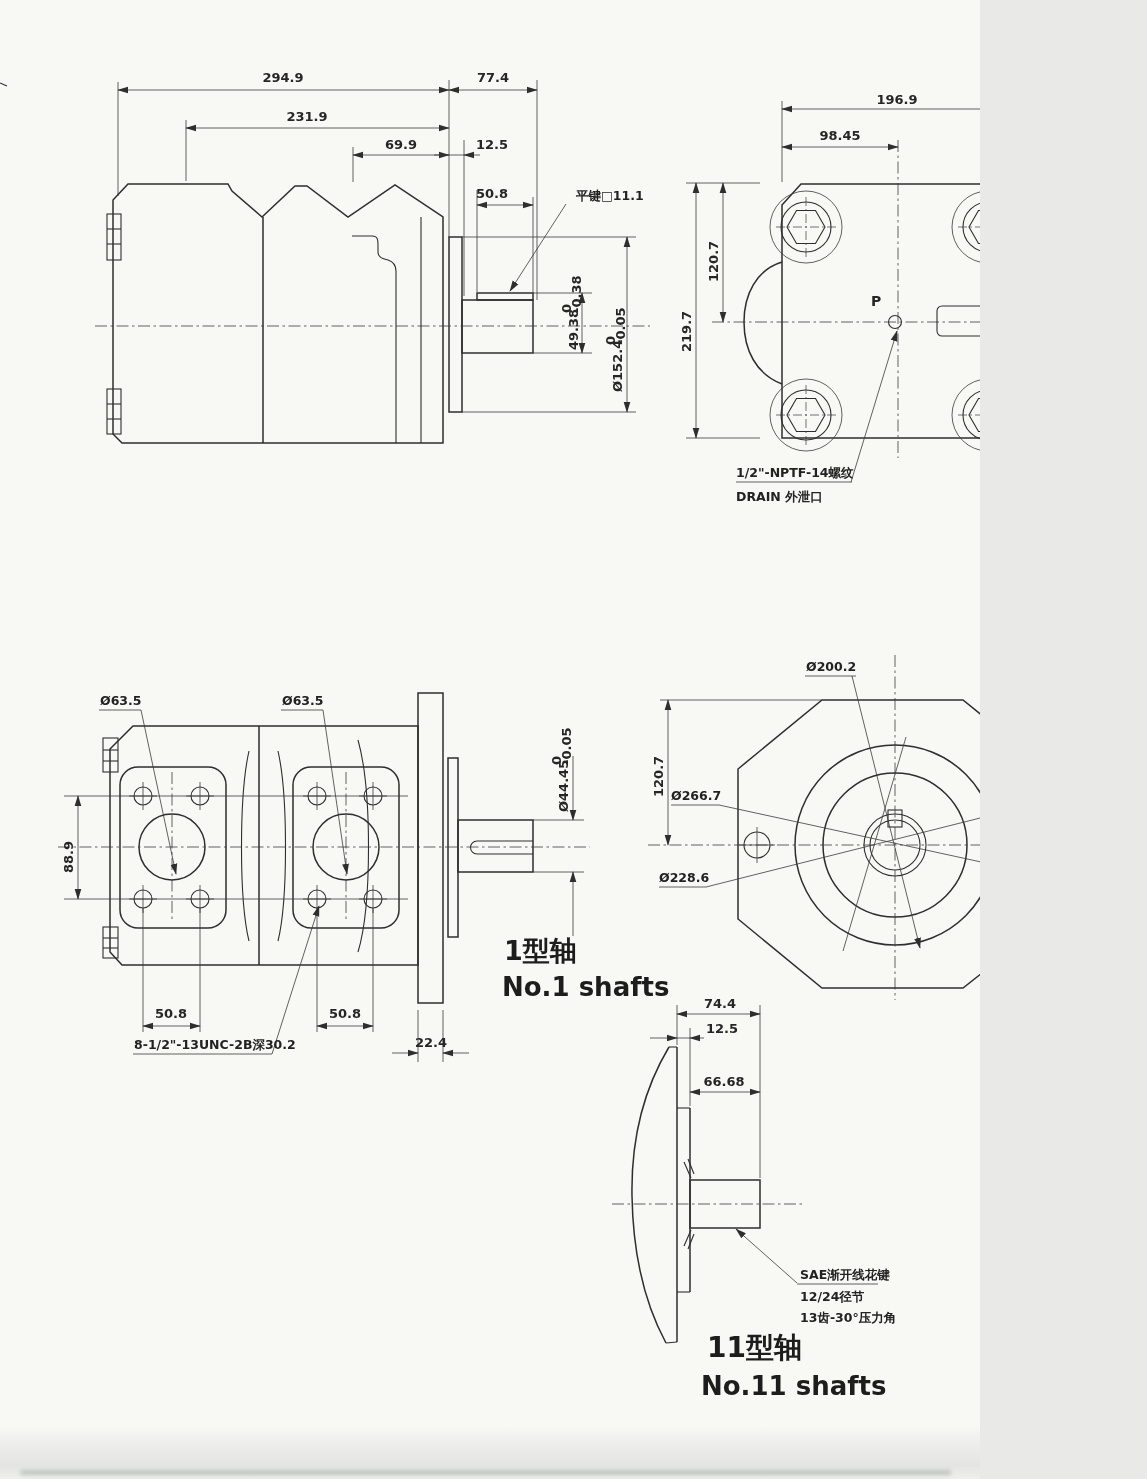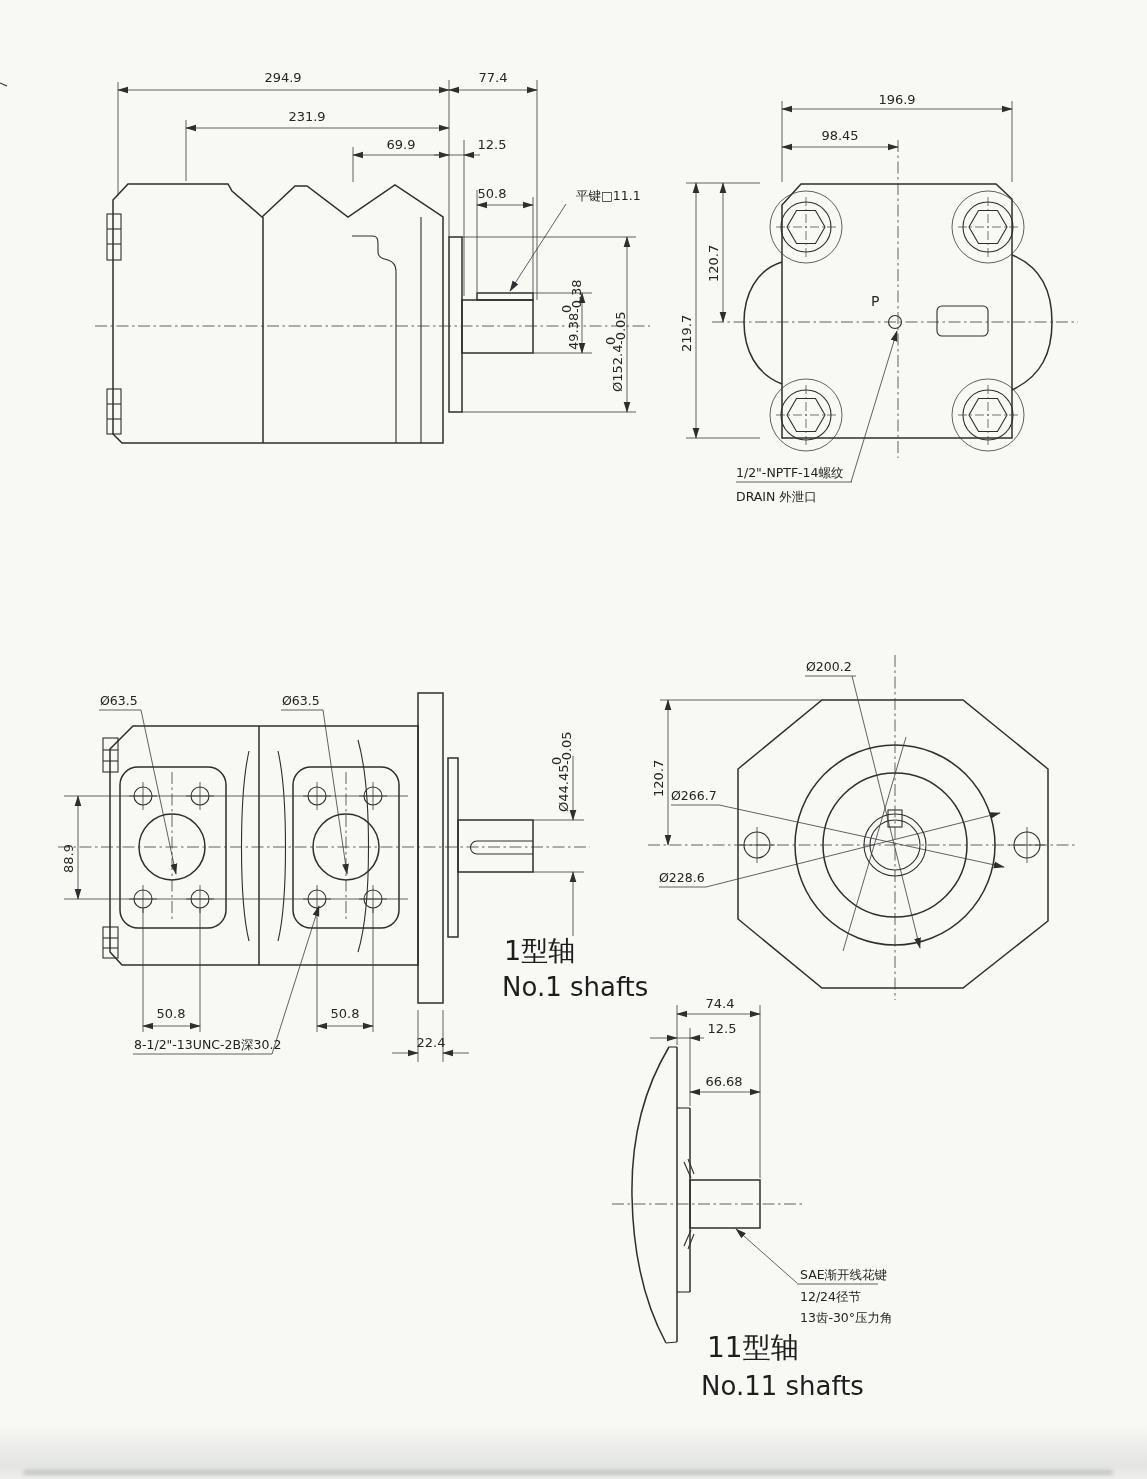--- a/index.html
+++ b/index.html
@@ -1,17 +1,17 @@
 <!DOCTYPE html>
 <html><head>
 <meta charset="utf-8">
 <style>
   html,body{margin:0;padding:0;background:#e9e9e7;}
-  #page{position:relative;width:1147px;height:1479px;background:#f8f8f5;overflow:hidden;
-        font-family:"DejaVu Sans","Liberation Sans",sans-serif;}
+  #page{position:relative;width:980px;height:1479px;background:#f8f8f5;overflow:hidden;
+        font-family:"DejaVu Sans","Liberation Sans",sans-serif;font-weight:bold;}
   svg{position:absolute;left:0;top:0;}
   svg *{vector-effect:none;}
   .ol{fill:none;stroke:#2e2e2e;stroke-width:1.5;stroke-linejoin:miter;stroke-linecap:butt;}
   .ml{fill:none;stroke:#2e2e2e;stroke-width:1.1;}
   .tl{fill:none;stroke:#3a3a3a;stroke-width:0.8;}
   .cl{fill:none;stroke:#3a3a3a;stroke-width:0.8;stroke-dasharray:12 3.5 2.5 3.5;}
   .ck{fill:none;stroke:#3a3a3a;stroke-width:0.7;stroke-dasharray:9 3 2 3;}
   .dimtxt{font-size:13px;fill:#262626;}
   .dimtxt text{font-size:13px;fill:#262626;}
   .tol{font-size:8.5px;}

